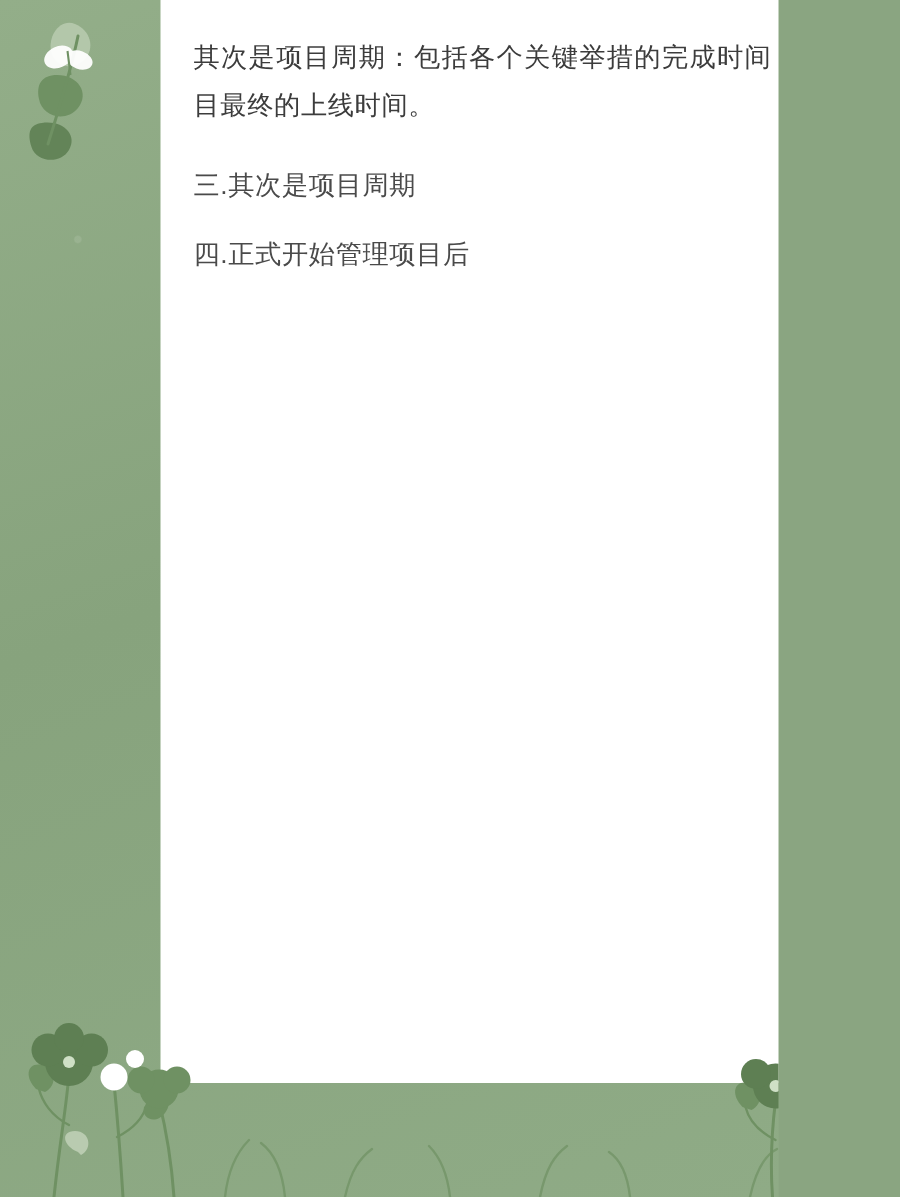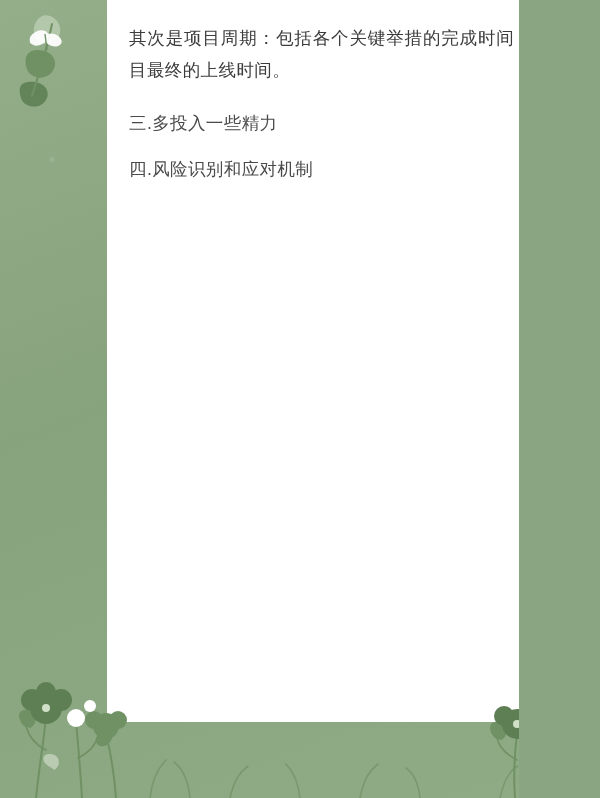--- a/index.html
+++ b/index.html
@@ -103,22 +103,22 @@
       <ellipse cx="18" cy="18" rx="11" ry="7.5" transform="rotate(-30 18 18)"></ellipse>
       <ellipse cx="33" cy="22" rx="10" ry="7" transform="rotate(18 33 22)"></ellipse>
     </g>
     <path d="M25 13 L27 32" stroke="#6f9163" stroke-width="1.4" fill="none"></path>
     <path class="stem" stroke-width="1.6" d="M30 34 C34 42, 36 50, 34 56"></path>
   </svg>
 
   <div class="card">
     <div class="card-inner">
       <p class="para">其次是项目周期：包括各个关键举措的完成时间，项目最终的上线时间。</p>
-      <h3 class="heading">三.多投入一些精力</h3>
-      <h3 class="heading">四.风险识别和应对机制</h3>
+      <h3 class="heading">三.其次是项目周期</h3>
+      <h3 class="heading">四.正式开始管理项目后</h3>
     </div>
   </div>
 
   <svg class="deco" style="left:6px; top:630px; width:190px; height:168px;" viewBox="0 0 190 168">
     <g>
       <path class="stem" stroke-width="2" d="M30 168 C34 130, 38 110, 40 86"></path>
       <path class="stem" stroke-width="2" d="M76 168 C74 136, 72 112, 70 92"></path>
       <path class="stem" stroke-width="2" d="M110 168 C108 140, 104 120, 100 104"></path>
       <path class="stem" stroke-width="1.6" d="M40 120 C28 114, 22 104, 20 96"></path>
       <path class="stem" stroke-width="1.6" d="M72 128 C84 122, 90 114, 92 106"></path>

